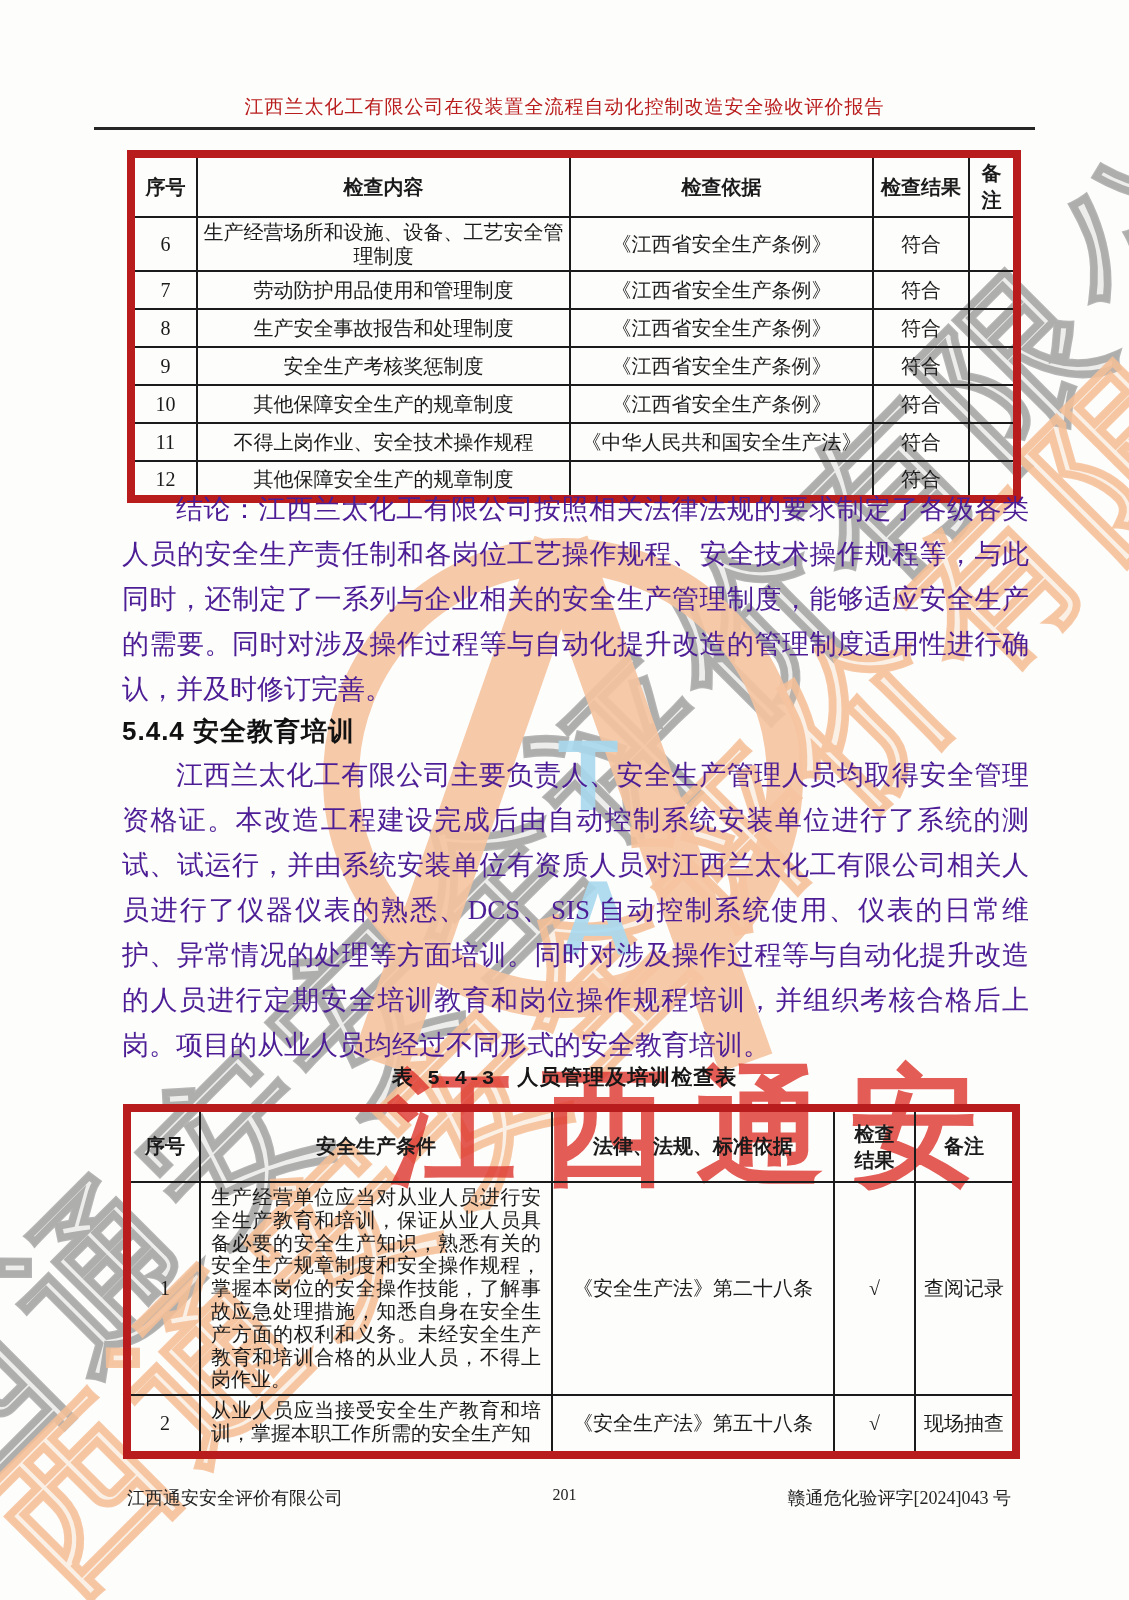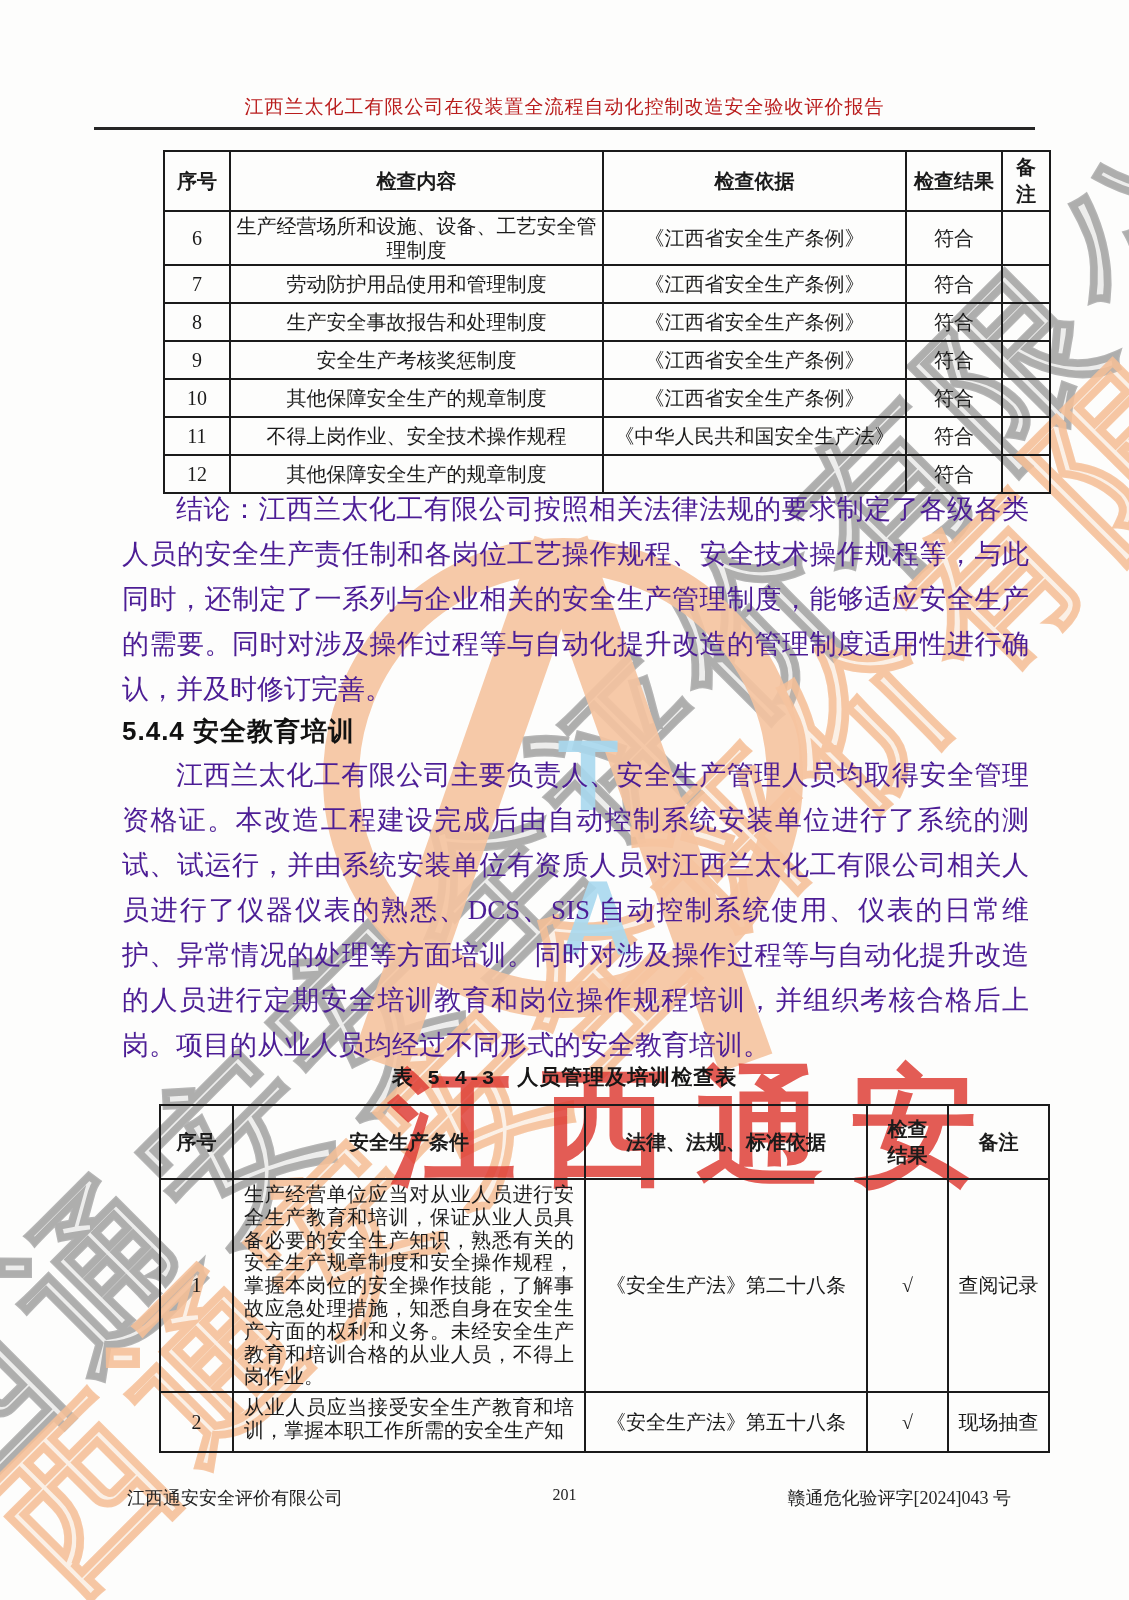--- a/index.html
+++ b/index.html
@@ -35,21 +35,21 @@
     color:rgba(221,59,51,0.83);white-space:nowrap;
   }
   
   .content{position:absolute;inset:0;z-index:1;}
   .header-title{
     position:absolute;top:94px;left:0;width:100%;
     text-align:center;font-size:19px;color:#b91c1c;letter-spacing:1px;
   }
   .header-rule{position:absolute;top:127px;left:94px;width:941px;height:3px;background:#262626;}
   table{border-collapse:collapse;table-layout:fixed;}
-  .doc-table{position:absolute;border:1px solid #b91c1c;font-size:20px;margin-left:36px;}
+  .doc-table{position:absolute;border:8px solid #b91c1c;font-size:20px;}
   .doc-table th,.doc-table td{
     border:2px solid #1b1b1b;text-align:center;vertical-align:middle;
     padding:2px 4px;overflow:hidden;
   }
   .doc-table th{
     font-family:"Liberation Sans","DejaVu Sans",sans-serif;
     font-weight:bold;font-size:20px;background:transparent;
   }
   .t1{top:150px;left:127px;width:886px;}
   .t1 tr.h-hdr{height:50px;}

